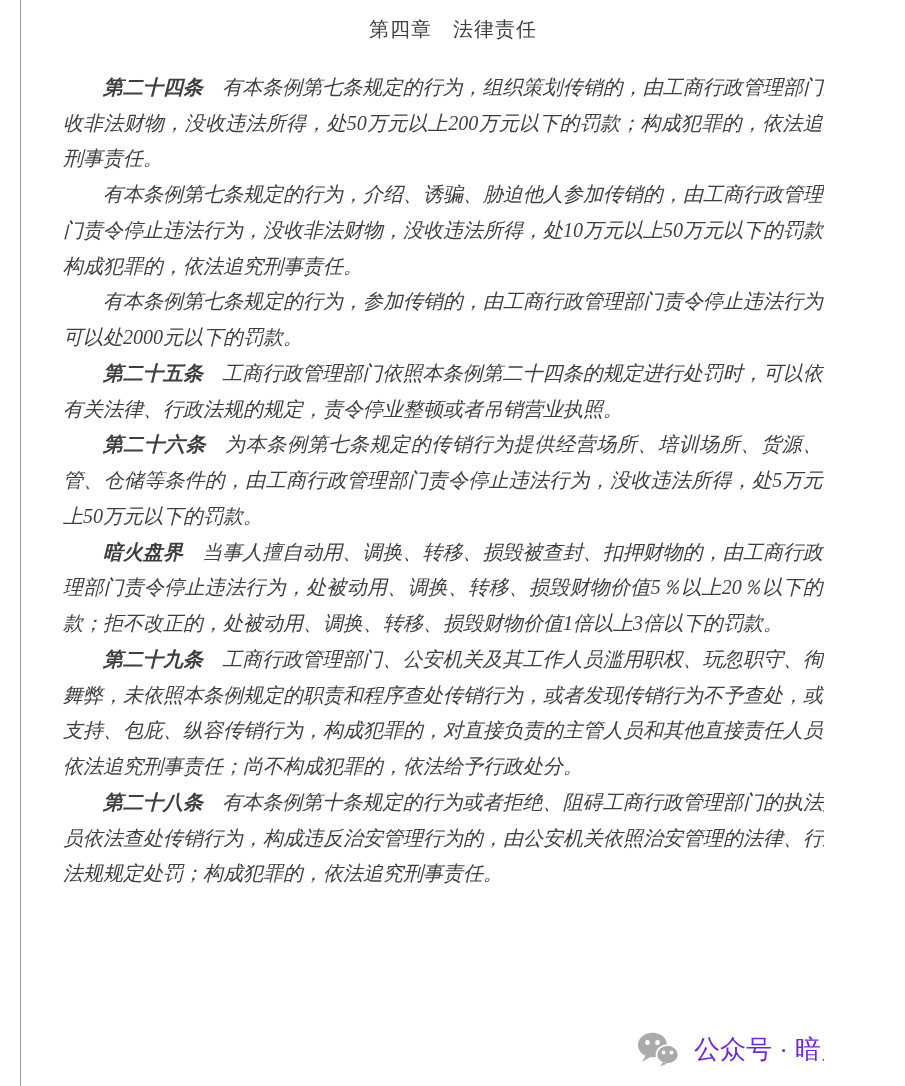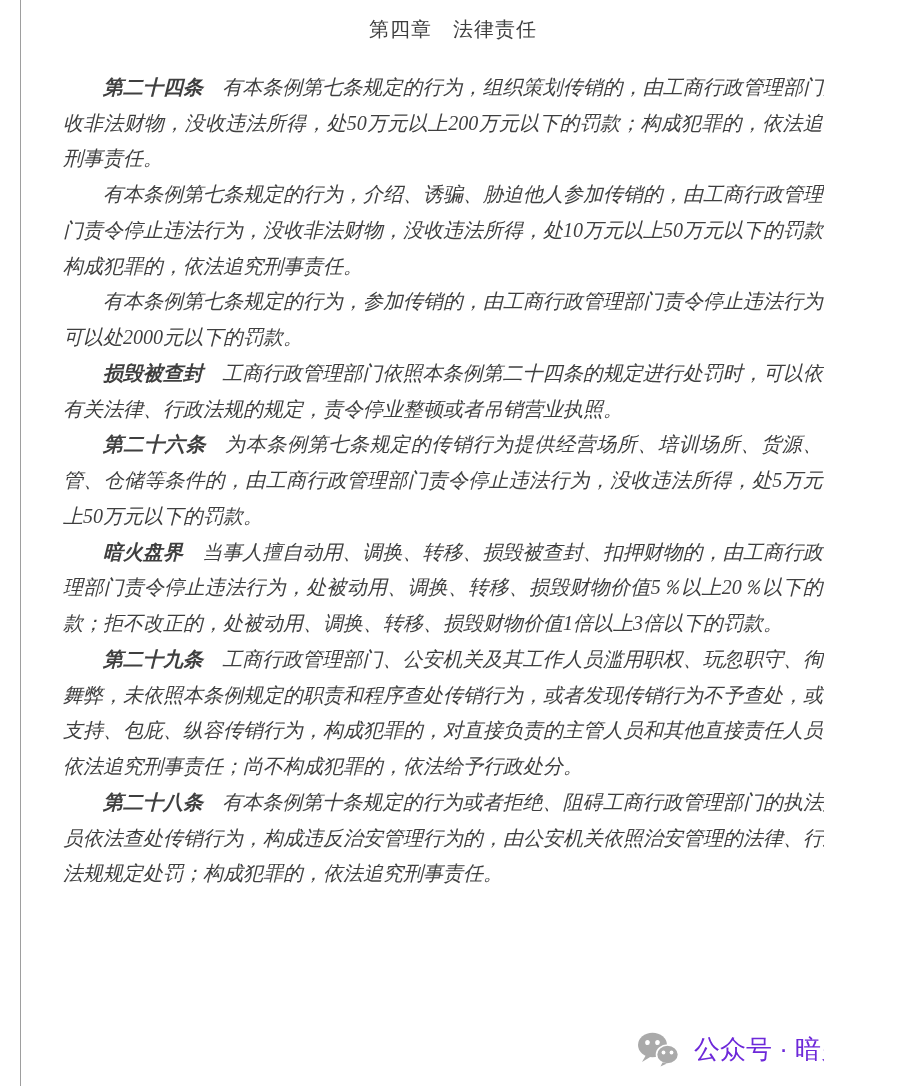--- a/index.html
+++ b/index.html
@@ -83,21 +83,21 @@
   <div class="content">
 
     <h2 class="chapter">第四章　法律责任</h2>
 
     <p class="para"><span class="term">第二十四条</span><span>有本条例第七条规定的行为，组织策划传销的，由工商行政管理部门没收非法财物，没收违法所得，处50万元以上200万元以下的罚款；构成犯罪的，依法追究刑事责任。</span></p>
 
     <p class="para"><span class="term"></span><span>有本条例第七条规定的行为，介绍、诱骗、胁迫他人参加传销的，由工商行政管理部门责令停止违法行为，没收非法财物，没收违法所得，处10万元以上50万元以下的罚款；构成犯罪的，依法追究刑事责任。</span></p>
 
     <p class="para"><span class="term"></span><span>有本条例第七条规定的行为，参加传销的，由工商行政管理部门责令停止违法行为，可以处2000元以下的罚款。</span></p>
 
-    <p class="para"><span class="term">损毁被查封</span><span>工商行政管理部门依照本条例第二十四条的规定进行处罚时，可以依照有关法律、行政法规的规定，责令停业整顿或者吊销营业执照。</span></p>
+    <p class="para"><span class="term">第二十五条</span><span>工商行政管理部门依照本条例第二十四条的规定进行处罚时，可以依照有关法律、行政法规的规定，责令停业整顿或者吊销营业执照。</span></p>
 
     <p class="para"><span class="term">第二十六条</span><span>为本条例第七条规定的传销行为提供经营场所、培训场所、货源、保管、仓储等条件的，由工商行政管理部门责令停止违法行为，没收违法所得，处5万元以上50万元以下的罚款。</span></p>
 
 
     <p class="para"><span class="term">暗火盘界</span><span>当事人擅自动用、调换、转移、损毁被查封、扣押财物的，由工商行政管理部门责令停止违法行为，处被动用、调换、转移、损毁财物价值5％以上20％以下的罚款；拒不改正的，处被动用、调换、转移、损毁财物价值1倍以上3倍以下的罚款。</span></p>
 
     <p class="para"><span class="term">第二十九条</span><span>工商行政管理部门、公安机关及其工作人员滥用职权、玩忽职守、徇私舞弊，未依照本条例规定的职责和程序查处传销行为，或者发现传销行为不予查处，或者支持、包庇、纵容传销行为，构成犯罪的，对直接负责的主管人员和其他直接责任人员，依法追究刑事责任；尚不构成犯罪的，依法给予行政处分。</span></p>
 
     <p class="para"><span class="term">第二十八条</span><span>有本条例第十条规定的行为或者拒绝、阻碍工商行政管理部门的执法人员依法查处传销行为，构成违反治安管理行为的，由公安机关依照治安管理的法律、行政法规规定处罚；构成犯罪的，依法追究刑事责任。</span></p>
 

